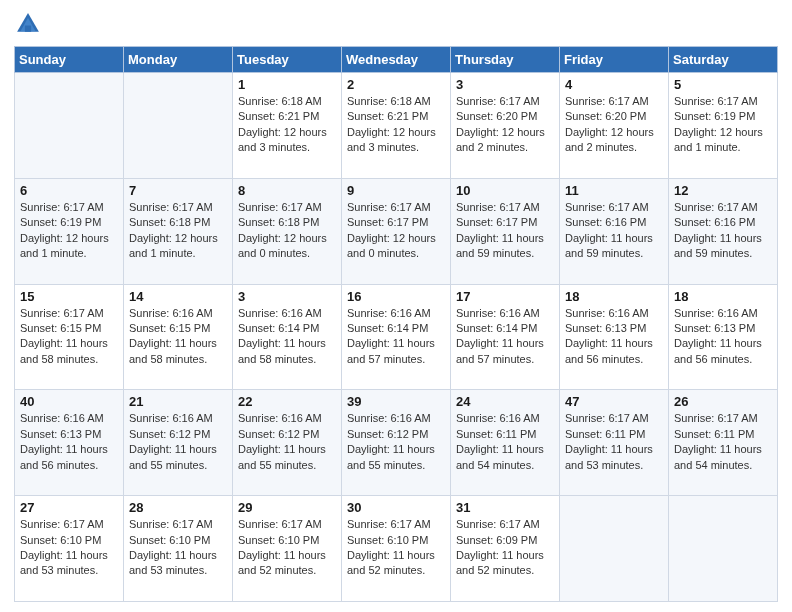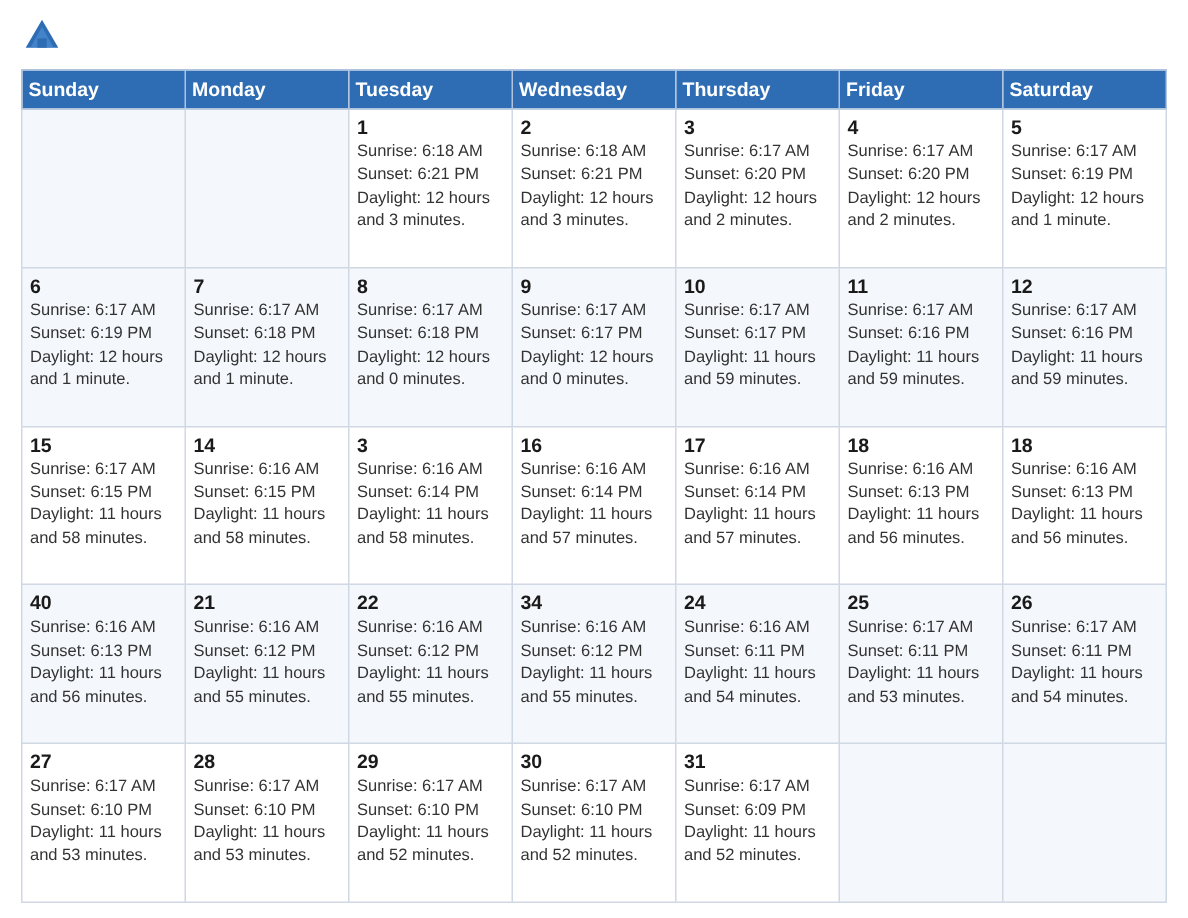--- a/index.html
+++ b/index.html
@@ -225,29 +225,29 @@
           </td>
           <td>
             <span class="day-num">21</span>
             <div class="day-info">Sunrise: 6:16 AM<br>Sunset: 6:12 PM<br>Daylight: 11 hours and 55 minutes.</div>
           </td>
           <td>
             <span class="day-num">22</span>
             <div class="day-info">Sunrise: 6:16 AM<br>Sunset: 6:12 PM<br>Daylight: 11 hours and 55 minutes.</div>
           </td>
           <td>
-            <span class="day-num">34</span>
+            <span class="day-num">39</span>
             <div class="day-info">Sunrise: 6:16 AM<br>Sunset: 6:12 PM<br>Daylight: 11 hours and 55 minutes.</div>
           </td>
           <td>
             <span class="day-num">24</span>
             <div class="day-info">Sunrise: 6:16 AM<br>Sunset: 6:11 PM<br>Daylight: 11 hours and 54 minutes.</div>
           </td>
           <td>
-            <span class="day-num">25</span>
+            <span class="day-num">47</span>
             <div class="day-info">Sunrise: 6:17 AM<br>Sunset: 6:11 PM<br>Daylight: 11 hours and 53 minutes.</div>
           </td>
           <td>
             <span class="day-num">26</span>
             <div class="day-info">Sunrise: 6:17 AM<br>Sunset: 6:11 PM<br>Daylight: 11 hours and 54 minutes.</div>
           </td>
         </tr>
         <tr>
           <td>
             <span class="day-num">27</span>

